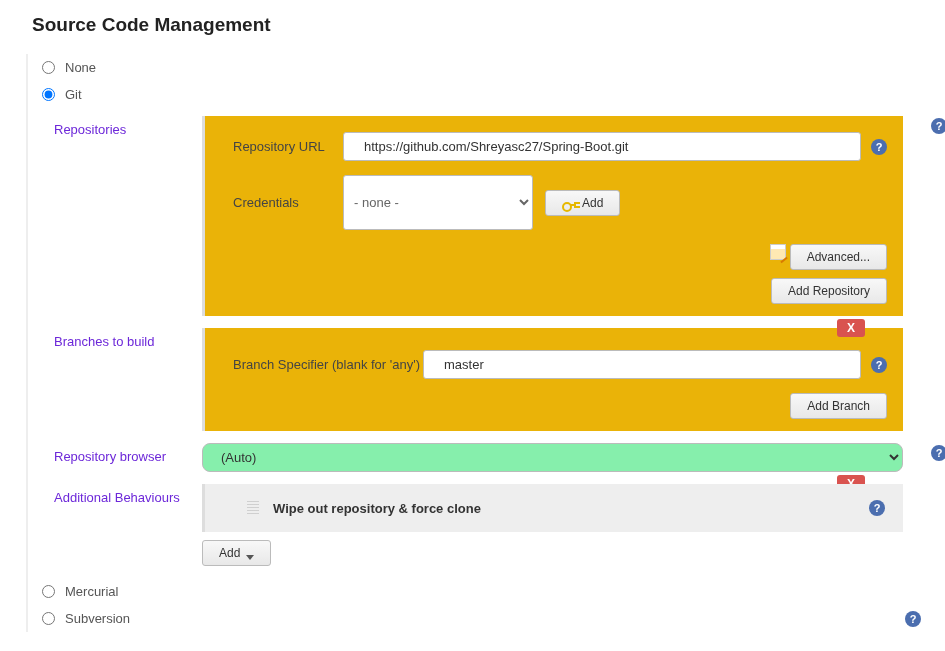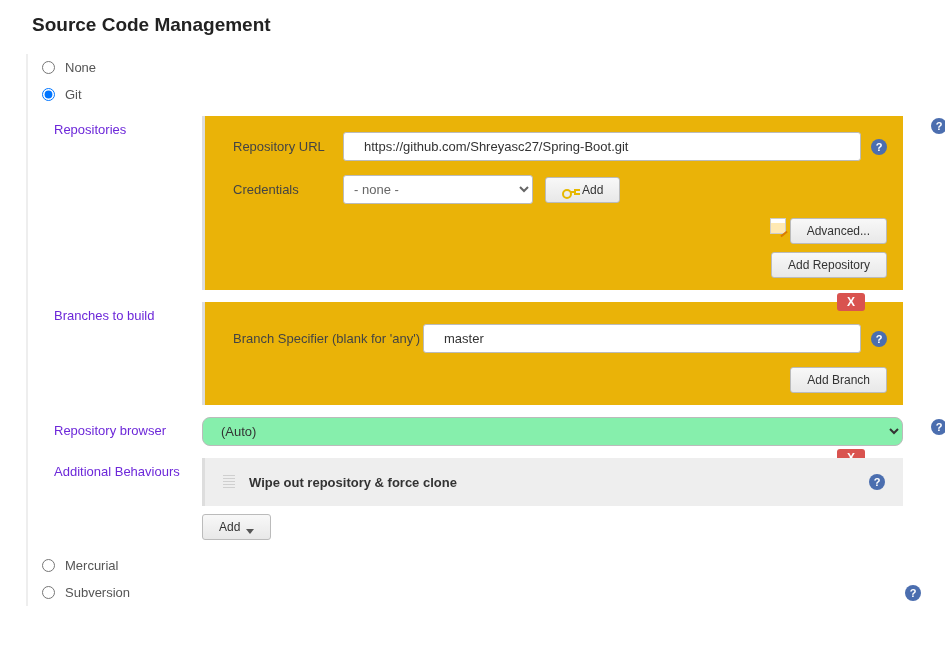--- a/index.html
+++ b/index.html
@@ -77,21 +77,21 @@
     flex: 1 1 auto;
     padding: 6px 20px;
     font-size: 13px;
     border: 1px solid #bbb;
     border-radius: 3px;
     background: #fff;
     color: #333;
   }
   .select-input {
     width: 190px;
-    padding: 5px 6px;
+    padding: 18px 6px;
     font-size: 13px;
     border: 1px solid #bbb;
     border-radius: 3px;
     background: #fff;
     color: #666;
   }
   .btn {
     display: inline-flex;
     align-items: flex-end;
     gap: 6px;
@@ -153,20 +153,21 @@
     background: #eee;
     border-left: 3px solid #ddd;
     position: relative;
   }
   .behaviour-item {
     display: flex;
     align-items: center;
     padding: 16px 18px;
     background: #eee;
     position: relative;
+    margin-left: 24px;
   }
   .behaviour-item .drag {
     width: 12px; height: 14px;
     background: repeating-linear-gradient(#bbb 0 1px, transparent 1px 3px);
     margin-right: 14px;
     opacity: .6;
   }
   .behaviour-item strong { color: #333; font-size: 13px; }
   .behaviour-add {
     margin-top: 8px;

